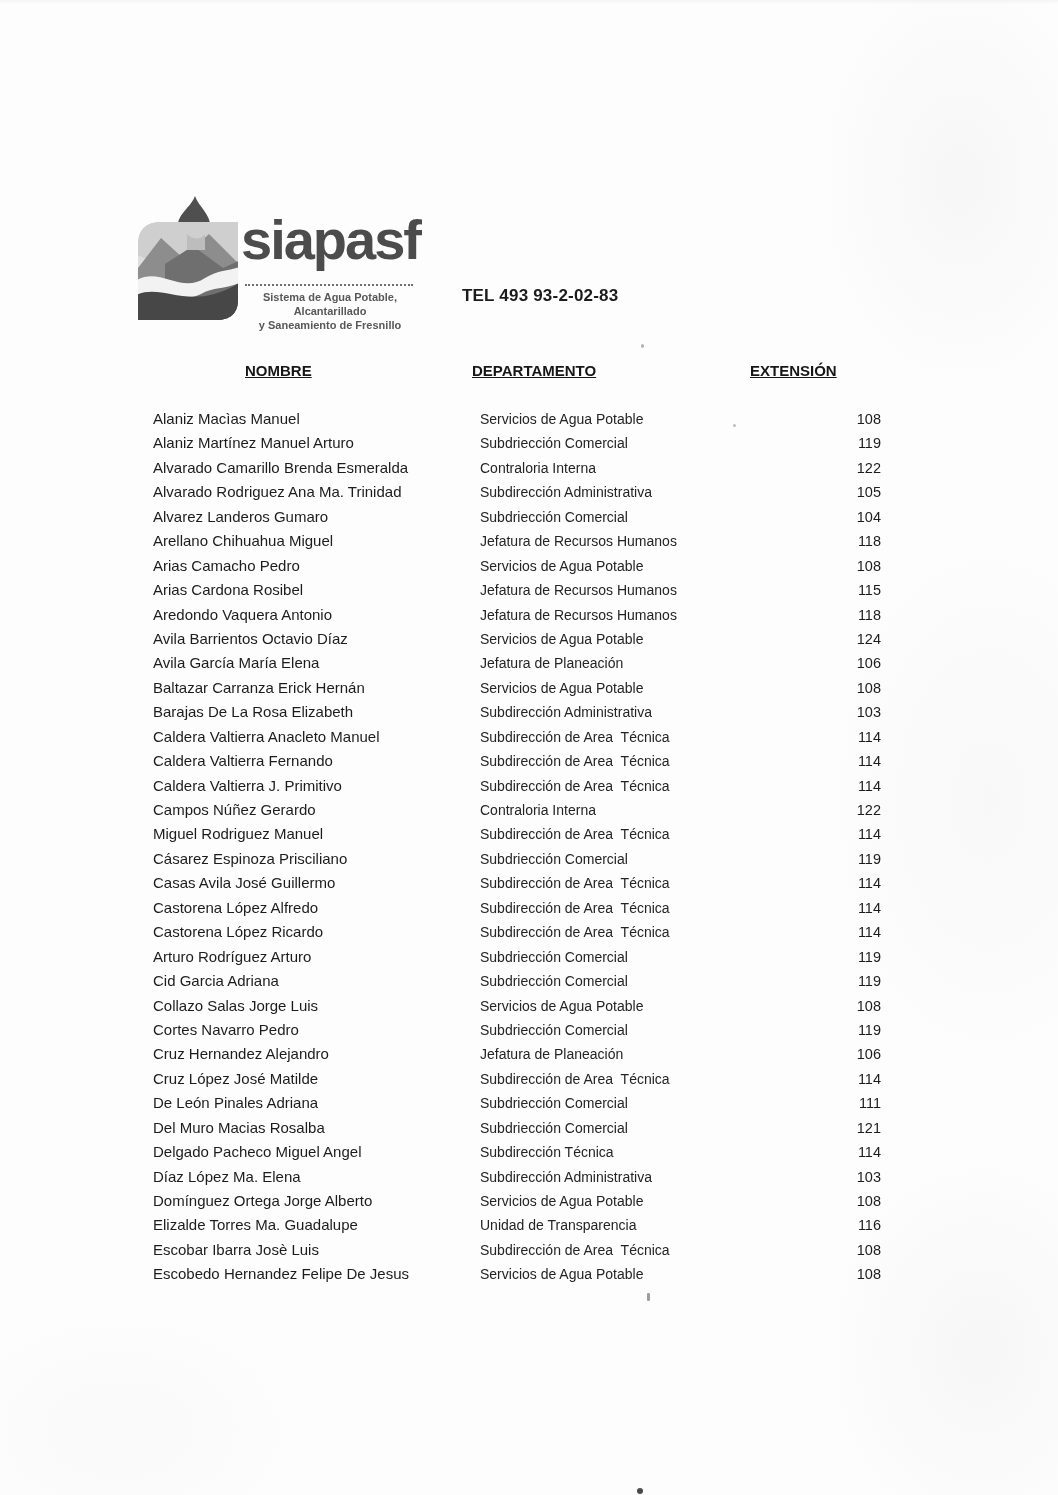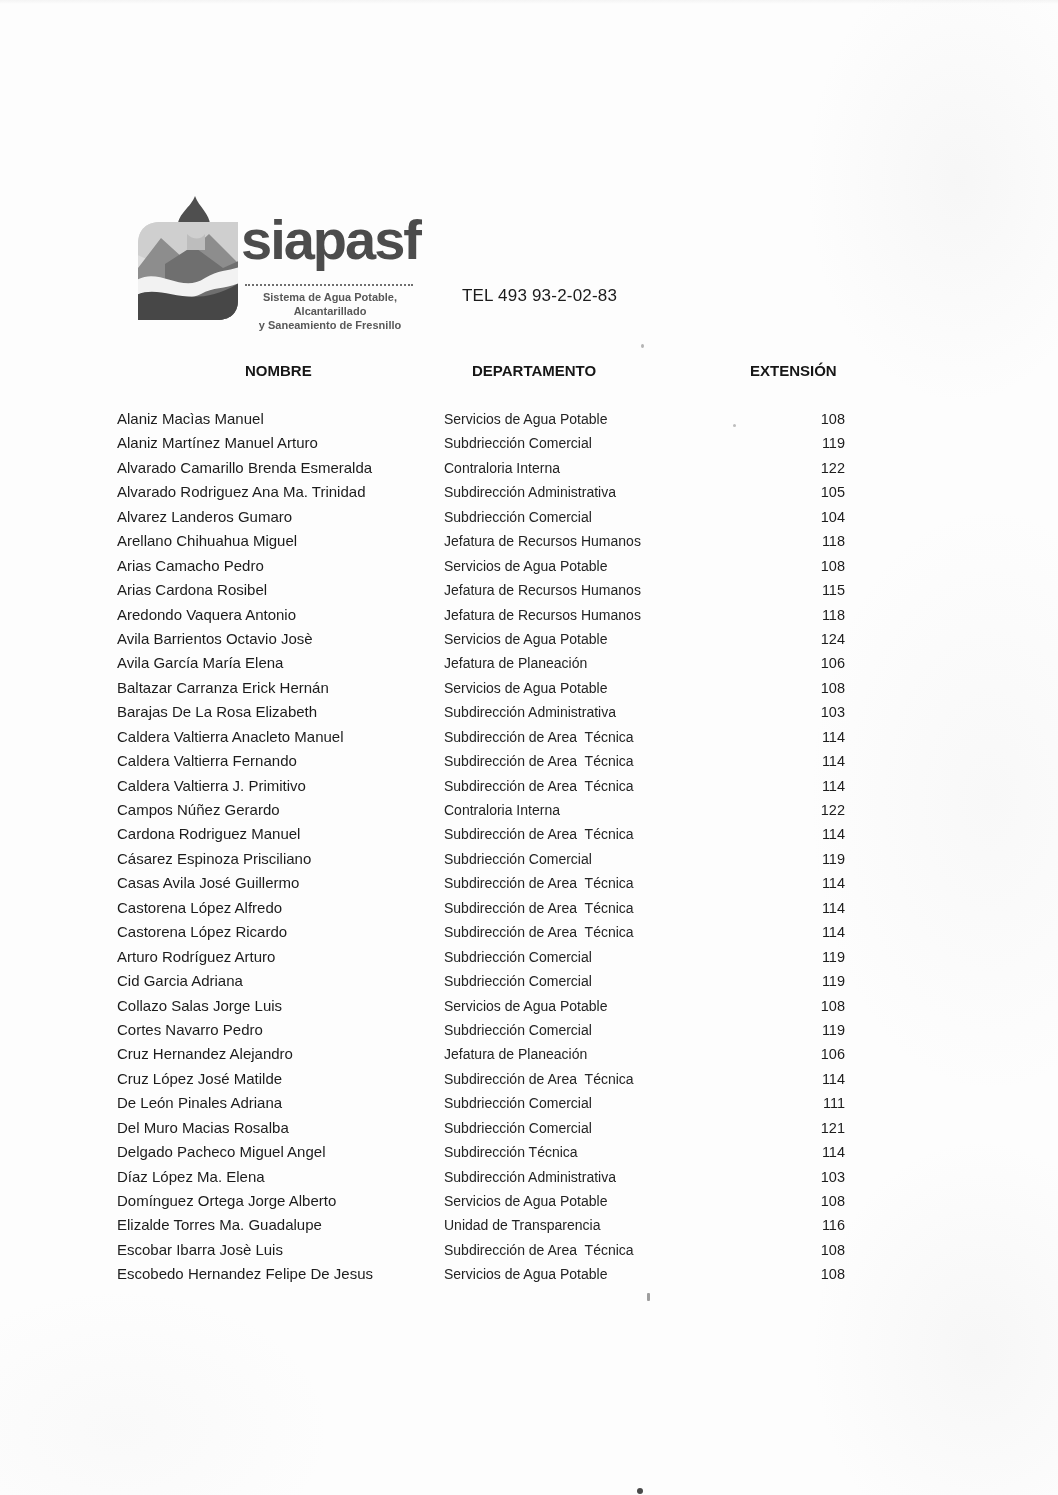--- a/index.html
+++ b/index.html
@@ -43,42 +43,44 @@
   .tagline {
     position: absolute; left: 232px; top: 291px;
     width: 196px;
     text-align: center;
     font-size: 11px; font-weight: bold;
     color: #585858;
     line-height: 1.25;
   }
   .phone {
     position: absolute; left: 462px; top: 286px;
-    font-size: 17px; font-weight: normal;
+    font-size: 17px; font-weight: bold;
     color: #1b1b1b;
     letter-spacing: 0.2px;
   }
 
   
   .col-header {
     position: absolute; top: 362px;
     font-size: 15px; font-weight: bold;
     color: #161616;
+    text-decoration: underline;
   }
   .hdr-nombre { left: 245px; }
   .hdr-departamento { left: 472px; }
   .hdr-extension { left: 750px; }
 
   .table-rows {
     position: absolute; left: 0; top: 410px; width: 1058px;
   }
   .row {
     display: flex;
     align-items: baseline;
     height: 24.45px;
+    padding-left: 36px;
   }
   .cell { white-space: pre; overflow: visible; }
   .cell.name {
     margin-left: 117px; width: 327px;
     font-size: 15px; color: #1c1c1c;
   }
   .cell.dept {
     width: 326px;
     font-size: 14px; color: #242424;
   }
@@ -189,21 +191,21 @@
       <div class="cell ext">115</div>
     </div>
 
     <div class="row">
       <div class="cell name">Aredondo Vaquera Antonio</div>
       <div class="cell dept">Jefatura de Recursos Humanos</div>
       <div class="cell ext">118</div>
     </div>
 
     <div class="row">
-      <div class="cell name">Avila Barrientos Octavio Josè</div>
+      <div class="cell name">Avila Barrientos Octavio Díaz</div>
       <div class="cell dept">Servicios de Agua Potable</div>
       <div class="cell ext">124</div>
     </div>
 
     <div class="row">
       <div class="cell name">Avila García María Elena</div>
       <div class="cell dept">Jefatura de Planeación</div>
       <div class="cell ext">106</div>
     </div>
 
@@ -237,21 +239,21 @@
       <div class="cell ext">114</div>
     </div>
 
     <div class="row">
       <div class="cell name">Campos Núñez Gerardo</div>
       <div class="cell dept">Contraloria Interna</div>
       <div class="cell ext">122</div>
     </div>
 
     <div class="row">
-      <div class="cell name">Cardona Rodriguez Manuel</div>
+      <div class="cell name">Miguel Rodriguez Manuel</div>
       <div class="cell dept">Subdirección de Area  Técnica</div>
       <div class="cell ext">114</div>
     </div>
 
     <div class="row">
       <div class="cell name">Cásarez Espinoza Prisciliano</div>
       <div class="cell dept">Subdriección Comercial</div>
       <div class="cell ext">119</div>
     </div>
 

